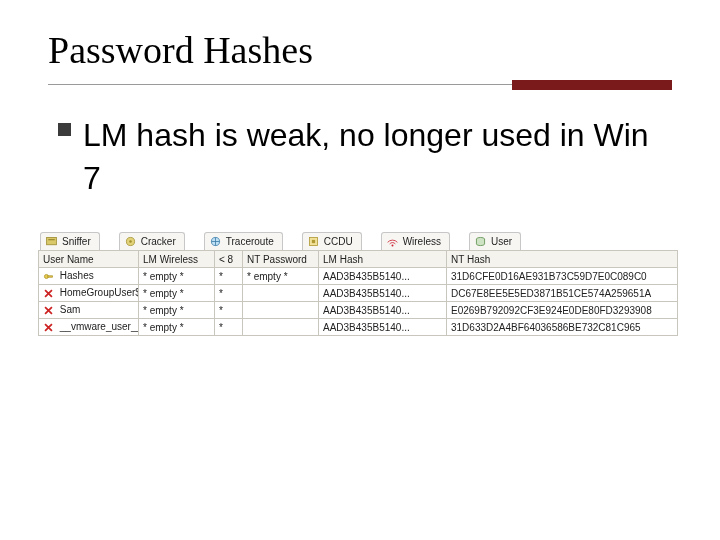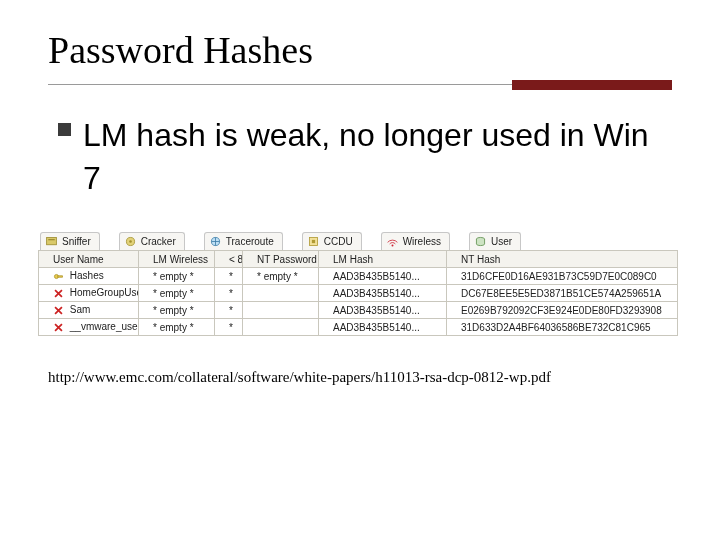--- a/index.html
+++ b/index.html
@@ -94,21 +94,21 @@
     justify-content: center;
     font-size: 10px;
   }
   .tbl {
     border-collapse: collapse;
     width: 100%;
     table-layout: fixed;
   }
   .tbl th, .tbl td {
     border: 1px solid #c9c7bd;
-    padding: 1px 14px;
+    padding: 1px 4px;
     text-align: left;
     font-weight: 400;
     white-space: nowrap;
     overflow: hidden;
     font-size: 10px;
     height: 14px;
     background: #fff;
   }
   .tbl th {
     background: #f4f3ee;
@@ -281,15 +281,14 @@
           <td>* empty *</td>
           <td>*</td>
           <td></td>
           <td>AAD3B435B5140...</td>
           <td>31D633D2A4BF64036586BE732C81C965</td>
         </tr>
       </tbody>
     </table>
   </div>
 
-  <div class="footer-link">http://www.emc.com/collateral/software/white-papers/h11013-rsa-dcp-0812-wp.pdf</div>
 
 </div>
 
 </body></html>

